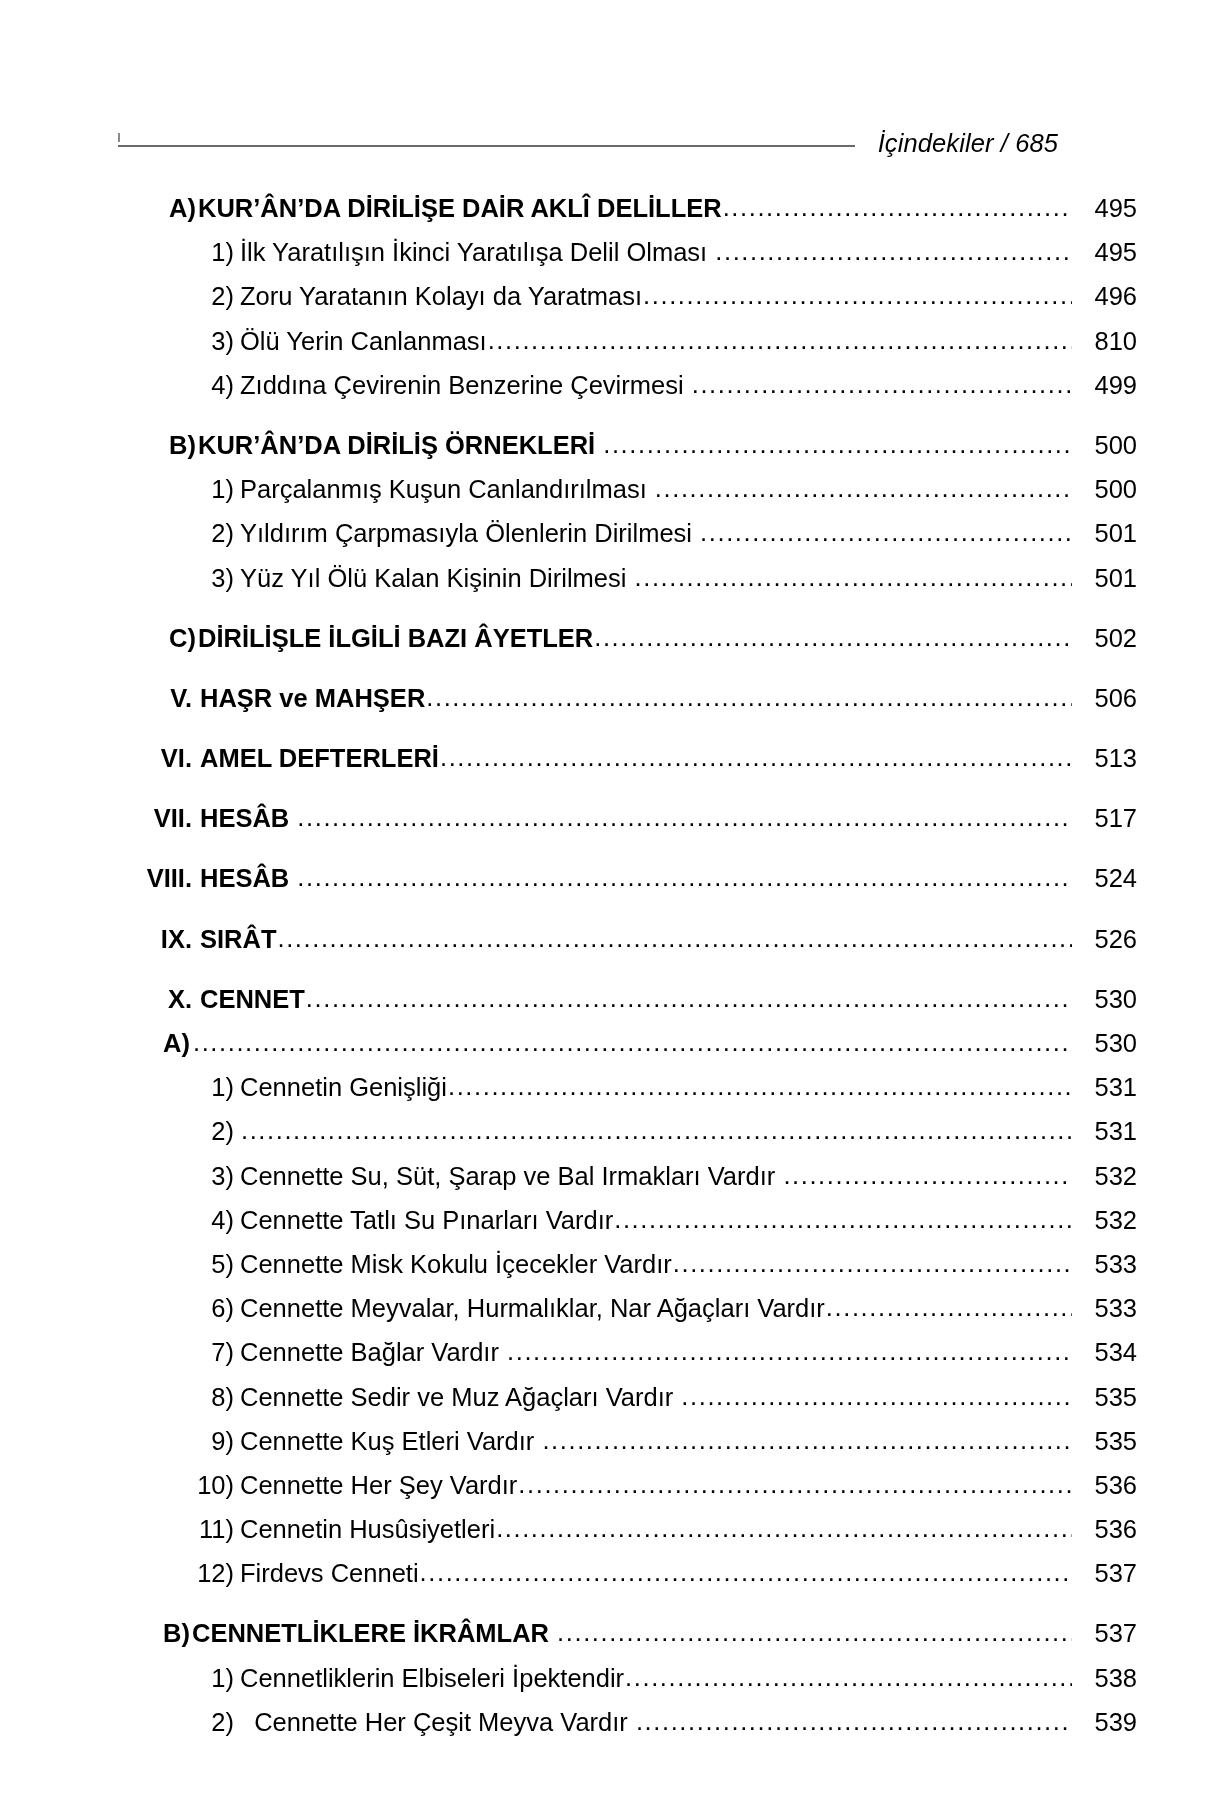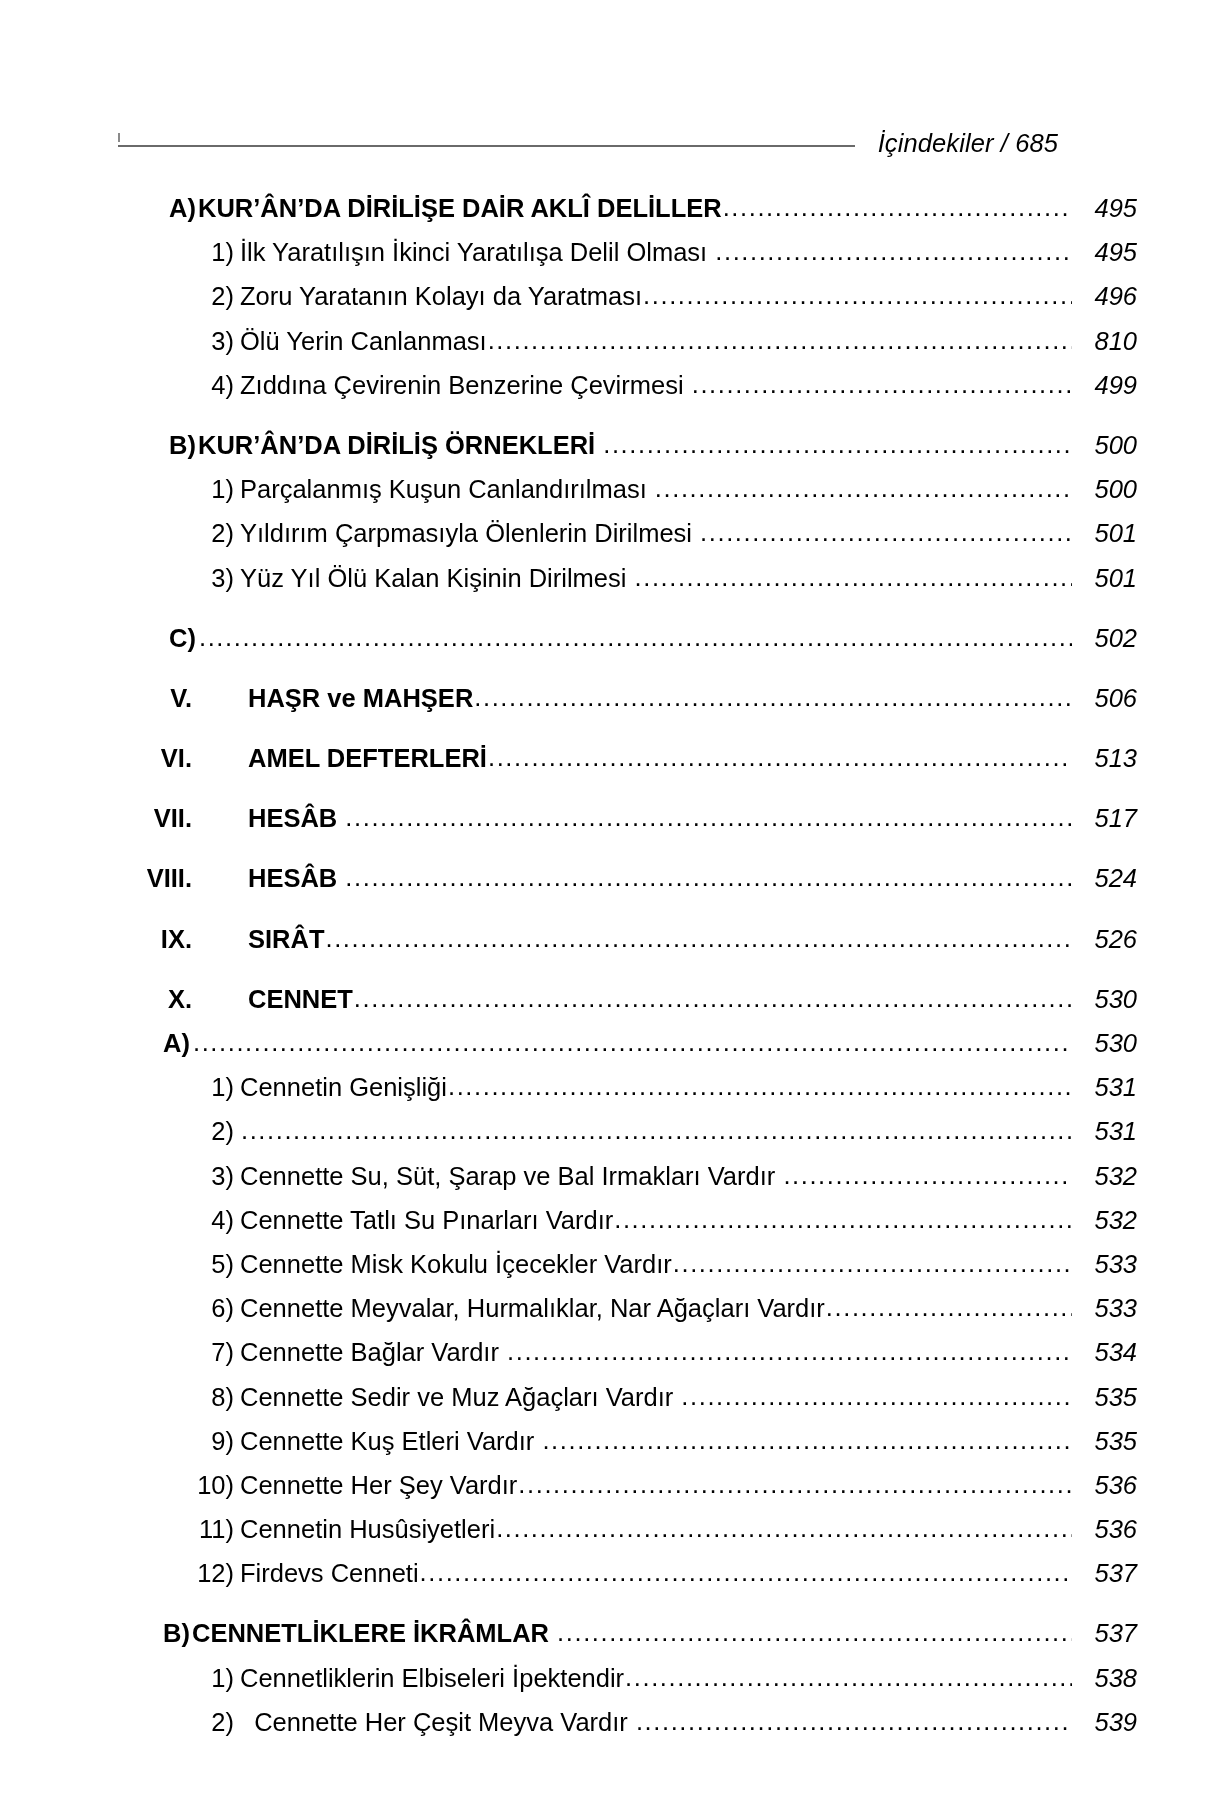--- a/index.html
+++ b/index.html
@@ -93,31 +93,30 @@
   .leader::after {
     content: ".......................................................................................................................................................";
     letter-spacing: 1.6px;
   }
   .page-no {
     flex: 0 0 auto;
     text-align: right;
     white-space: pre;
     min-width: 62px;
     padding-left: 2px;
-    font-style: italic;
   }
 
   
   .lvl-letter .num { width: 196px; padding-right: 2px; }
   .lvl-letter .label { font-weight: bold; }
 
   .lvl-sub .num { width: 234px; padding-right: 6px; }
 
   .lvl-roman .num { width: 192px; padding-right: 8px; }
-  .lvl-roman .label { font-weight: bold; margin-left: 48px; }
+  .lvl-roman .label { font-weight: bold; }
 
   .lvl-letter2 .num { width: 190px; padding-right: 2px; }
   .lvl-letter2 .label { font-weight: bold; }
 
   .bold .label, .bold .num { font-weight: bold; }
 </style>
 </head>
 <body>
 
 <div class="page">
@@ -178,20 +177,21 @@
         <span class="page-no">501</span>
       </div>
       <div class="row lvl-sub">
         <span class="num">3)</span>
         <span class="label">Yüz Yıl Ölü Kalan Kişinin Dirilmesi </span>
         <span class="leader"></span>
         <span class="page-no">501</span>
       </div>
       <div class="row lvl-letter bold gap-before">
         <span class="num">C)</span>
+        <span class="label">DİRİLİŞLE İLGİLİ BAZI ÂYETLER</span>
         <span class="leader"></span>
         <span class="page-no">502</span>
       </div>
       <div class="row lvl-roman bold gap-before">
         <span class="num">V.</span>
         <span class="label">HAŞR ve MAHŞER</span>
         <span class="leader"></span>
         <span class="page-no">506</span>
       </div>
       <div class="row lvl-roman bold gap-before">

